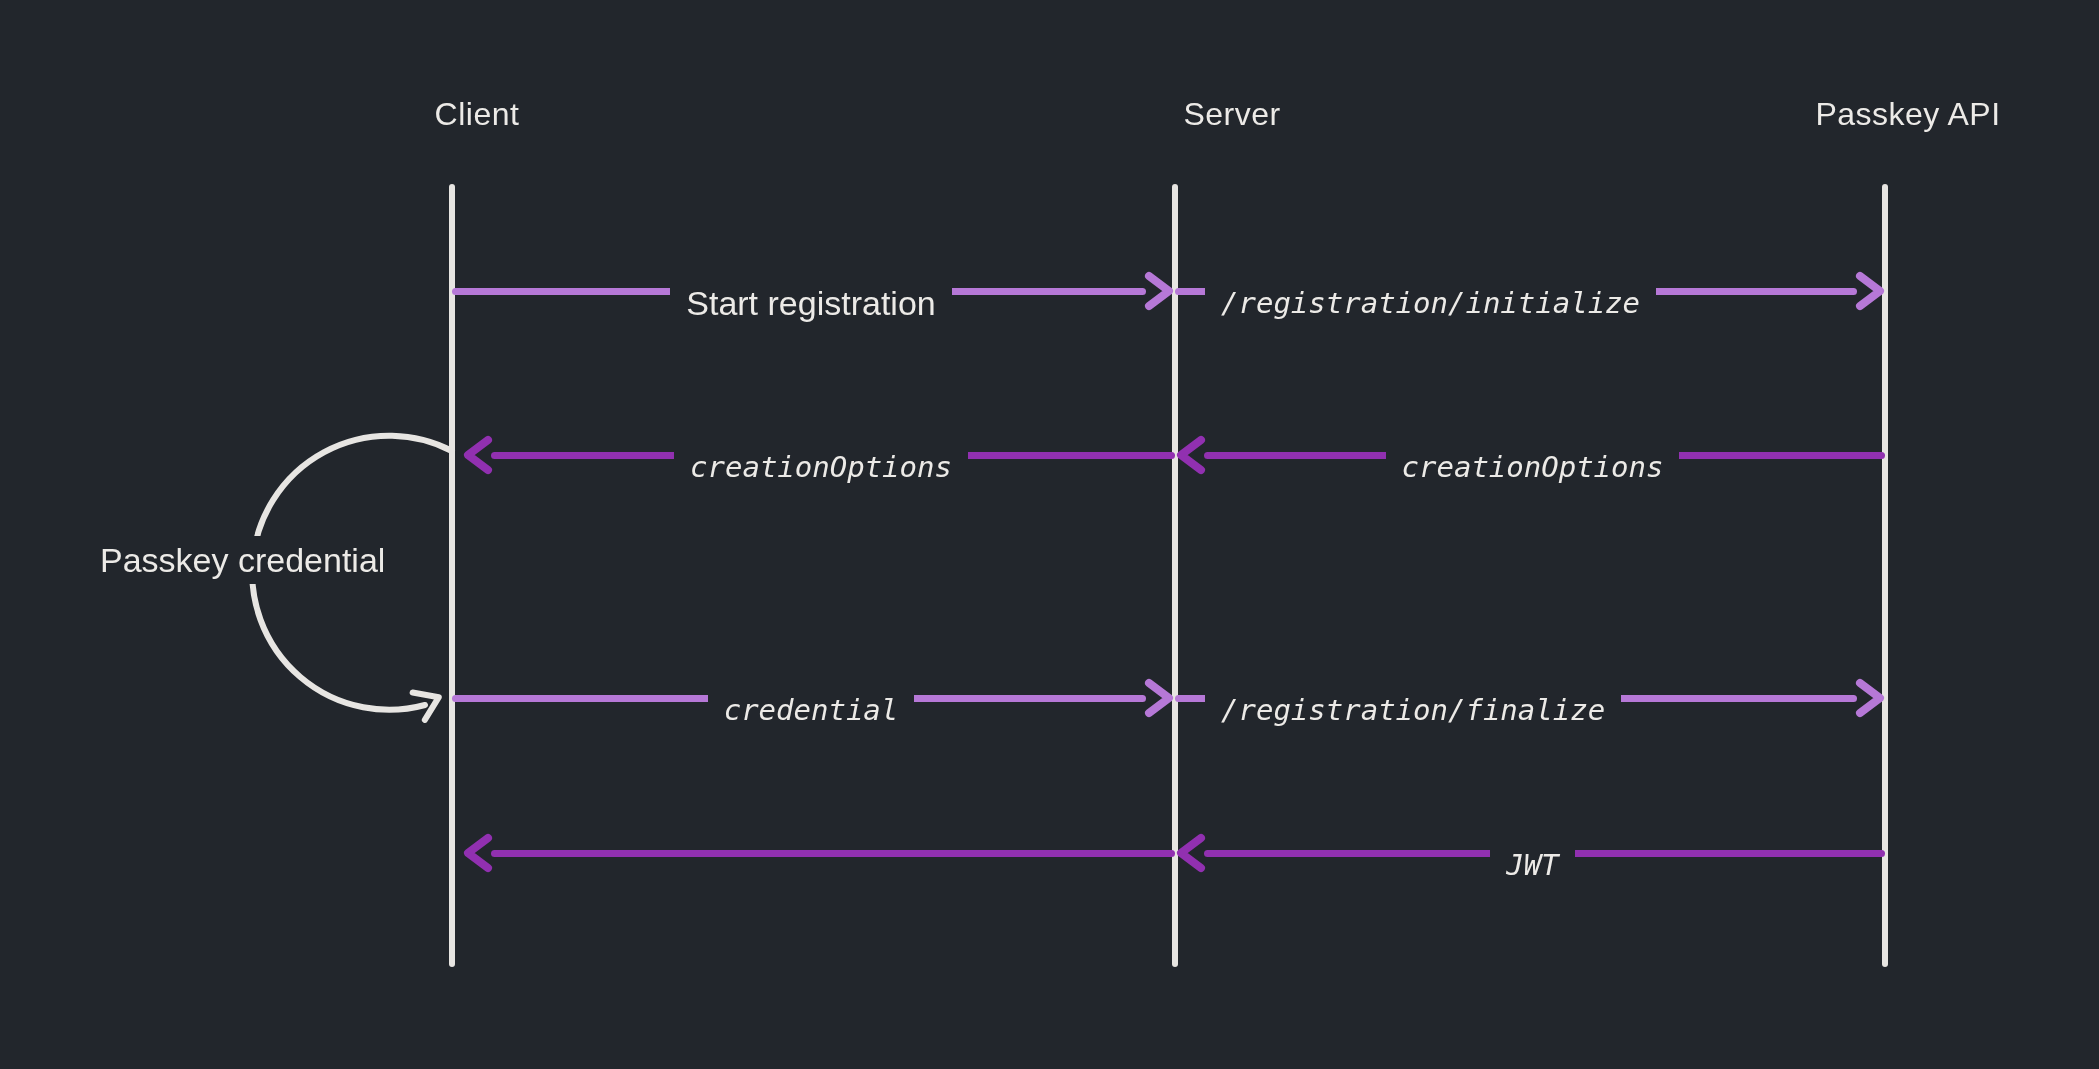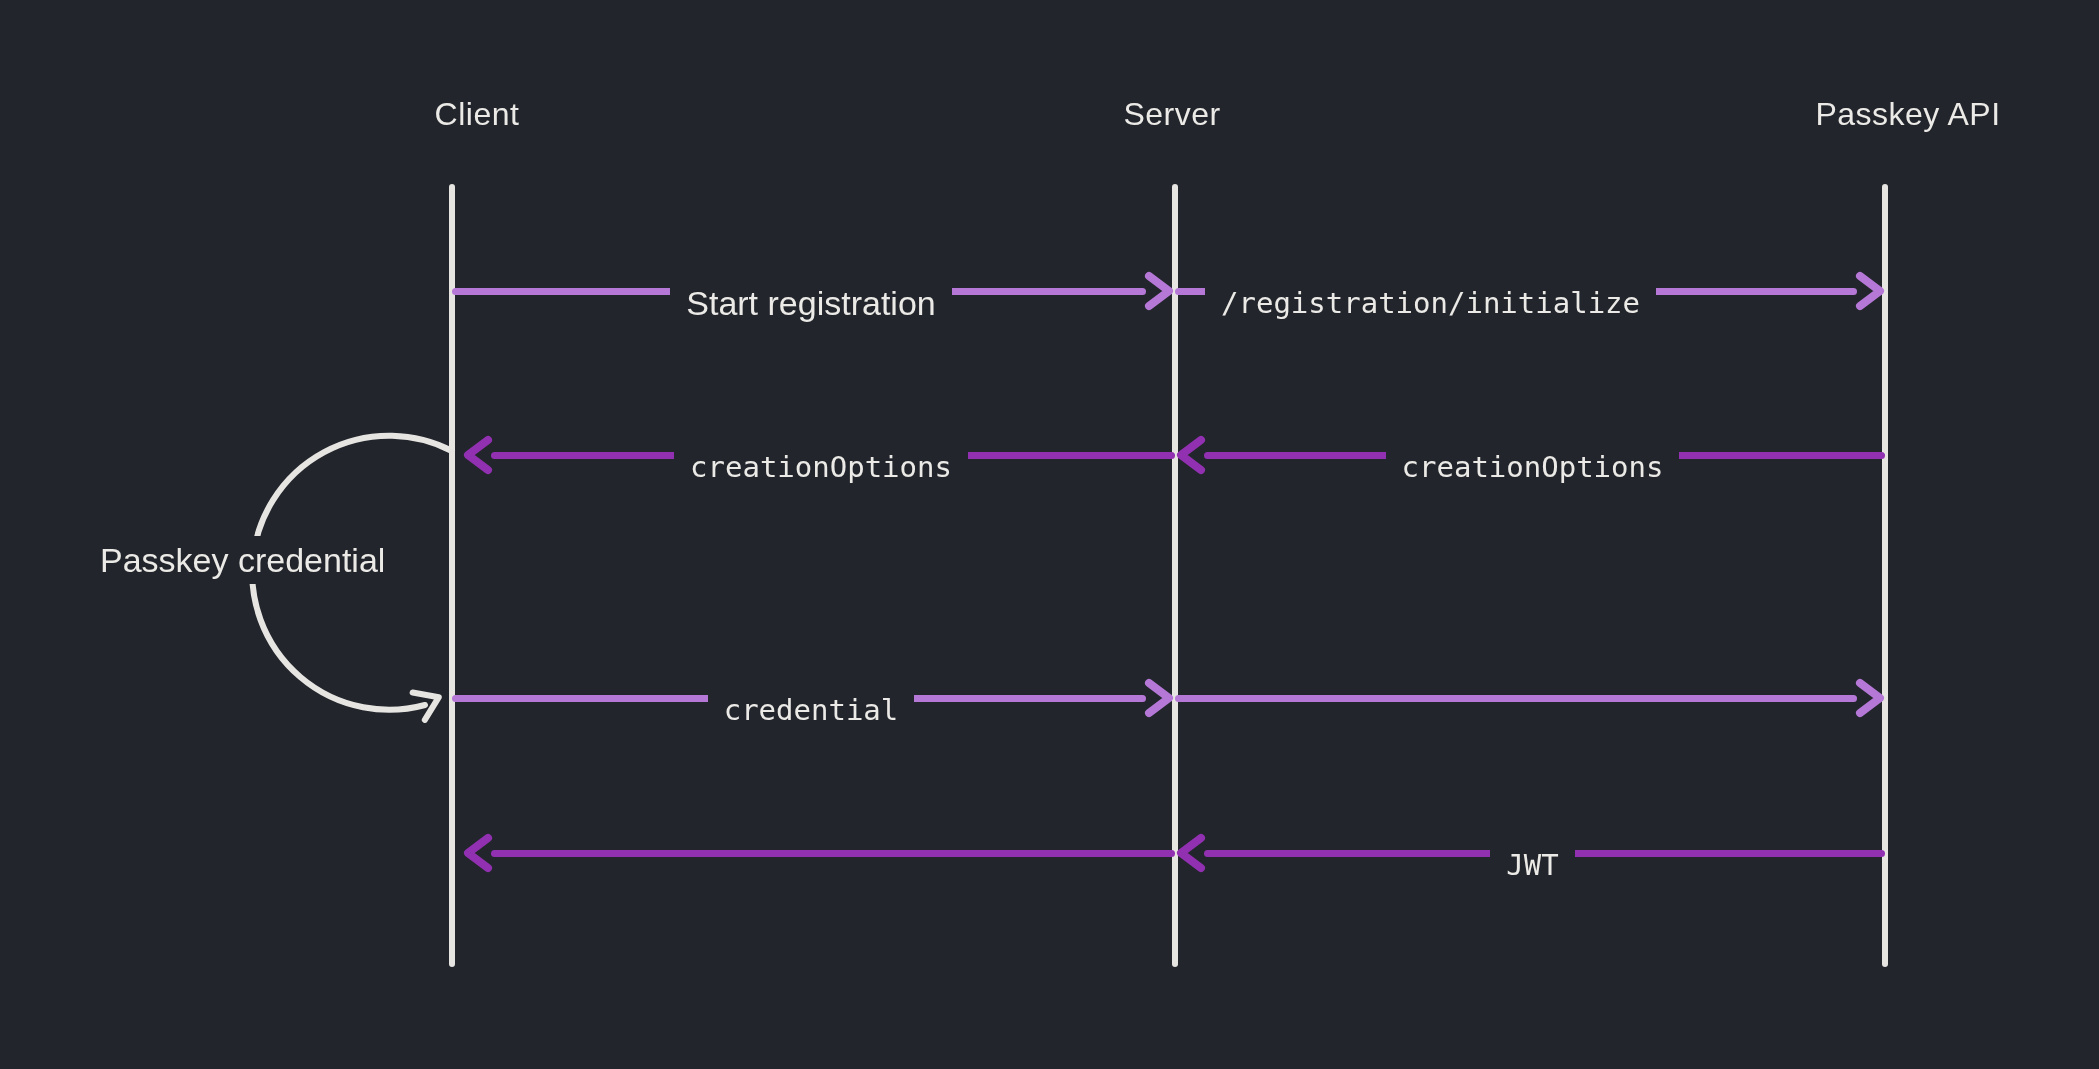--- a/index.html
+++ b/index.html
@@ -34,42 +34,42 @@
     position:absolute;left:0;right:0;top:50%;height:7px;margin-top:-3.5px;border-radius:4px;
   }
   .msg.right .mline{right:24px;}
   .msg.left  .mline{left:24px;}
   .light .mline{background:var(--color-arrowLight);}
   .dark  .mline{background:var(--color-arrowDark);}
   .mlabel{
     position:relative;z-index:2;background:var(--color-background);
     padding:0 16px;white-space:nowrap;font-size:34px;margin-top:24px;
   }
-  .mlabel.mono{font-family:"DejaVu Sans Mono",monospace;font-size:29px;}
+  .mlabel.mono{font-family:"DejaVu Sans Mono",monospace;font-size:29px;font-style:italic;}
   .chev{position:absolute;top:50%;transform:translateY(-50%);z-index:1;}
   .chev-r{right:-4px;}
   .chev-l{left:-4px;}
   .chev path{fill:none;stroke-width:8;stroke-linecap:round;stroke-linejoin:round;}
   .light .chev path{stroke:var(--color-arrowLight);}
   .dark  .chev path{stroke:var(--color-arrowDark);}
   
   .loop-svg{position:absolute;left:230px;top:395px;z-index:1;}
   .loop-svg path{fill:none;stroke:var(--color-lifeline);stroke-width:6;stroke-linecap:round;stroke-linejoin:round;}
   .loop-label{
     position:absolute;left:90px;top:536px;height:48px;line-height:48px;z-index:2;
     background:var(--color-background);padding:0 10px;font-size:34px;white-space:nowrap;
   }
 </style>
 </head>
 <body>
 
 <div class="canvas">
 
   <div class="participant" style="left:477px"><span>Client</span></div>
-  <div class="participant" style="left:1172px"><span>Server</span></div>
+  <div class="participant" style="left:1232px"><span>Server</span></div>
   <div class="participant" style="left:1908px"><span>Passkey API</span></div>
 
   <div class="lifeline" style="left:449px"></div>
   <div class="lifeline" style="left:1172px"></div>
   <div class="lifeline" style="left:1882px"></div>
 
   <div class="msg right light" style="left:452px;top:269px;width:718px">
     <div class="mline"></div>
     <span class="mlabel">Start registration</span>
     <svg class="chev chev-r" width="30" height="44" viewBox="0 0 30 44">
@@ -107,20 +107,21 @@
 
   <div class="msg right light" style="left:452px;top:676px;width:718px">
     <div class="mline"></div>
     <span class="mlabel mono">credential</span>
     <svg class="chev chev-r" width="30" height="44" viewBox="0 0 30 44">
         <path d="M5 7 L25 22 L5 37"></path>
       </svg>
   </div>
   <div class="msg right light shift" style="left:1175px;top:676px;width:706px">
     <div class="mline"></div>
+    <span class="mlabel mono">/registration/finalize</span>
     <svg class="chev chev-r" width="30" height="44" viewBox="0 0 30 44">
         <path d="M5 7 L25 22 L5 37"></path>
       </svg>
   </div>
 
   <div class="msg left dark" style="left:467px;top:831px;width:708px">
     <div class="mline"></div>
     <svg class="chev chev-l" width="30" height="44" viewBox="0 0 30 44">
         <path d="M25 7 L5 22 L25 37"></path>
       </svg>

